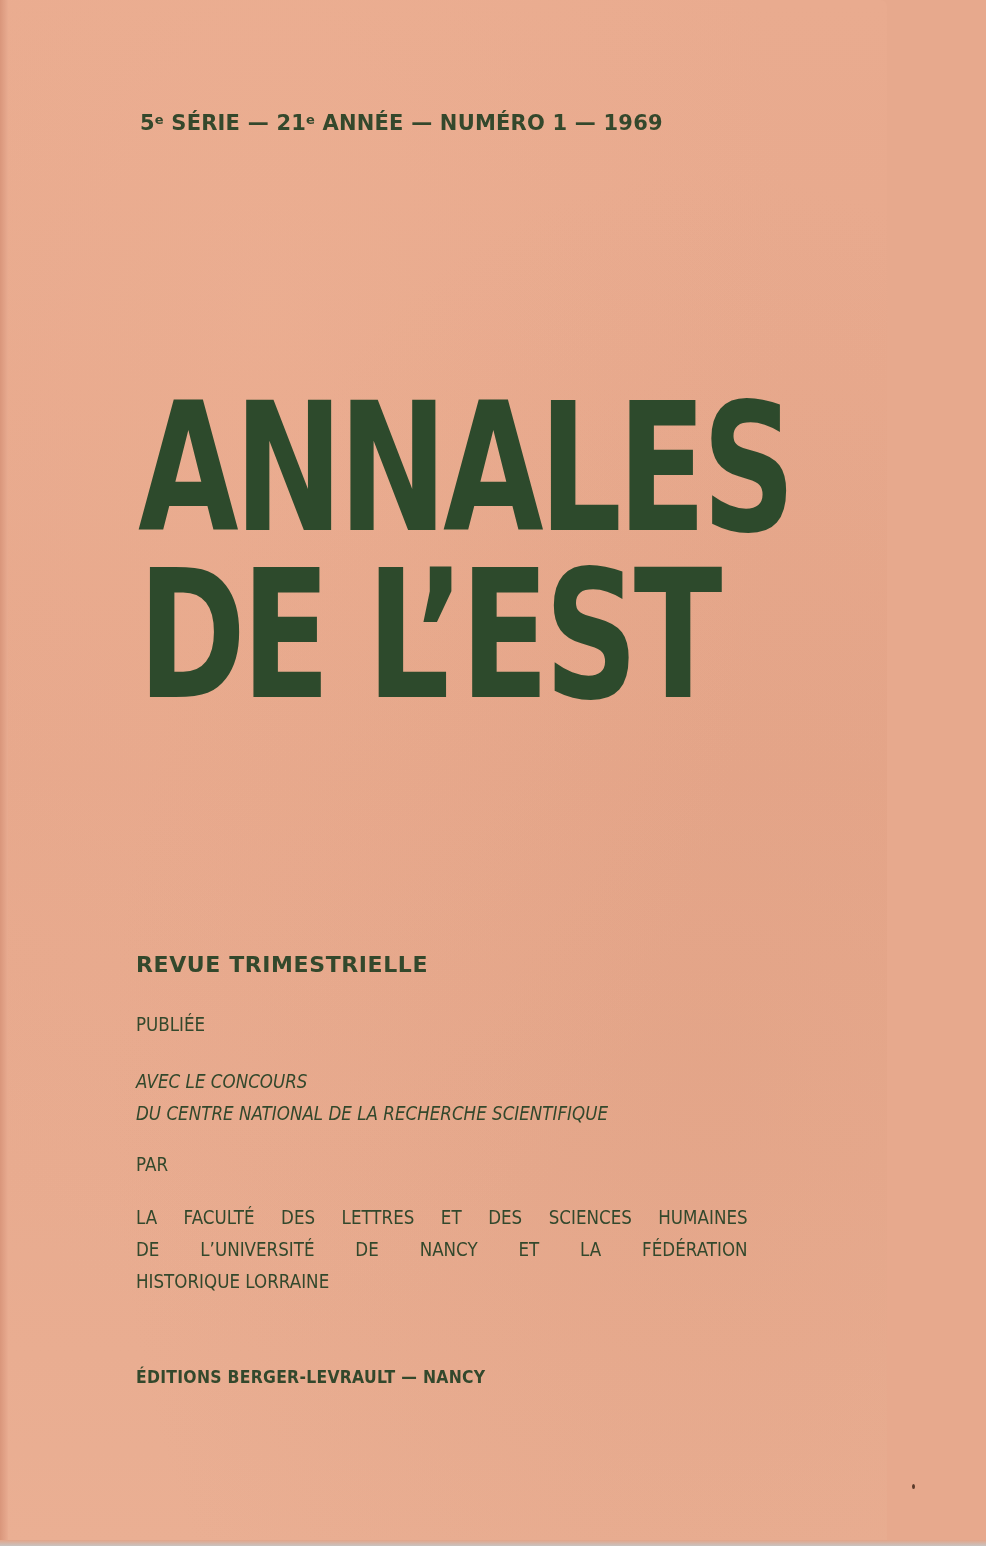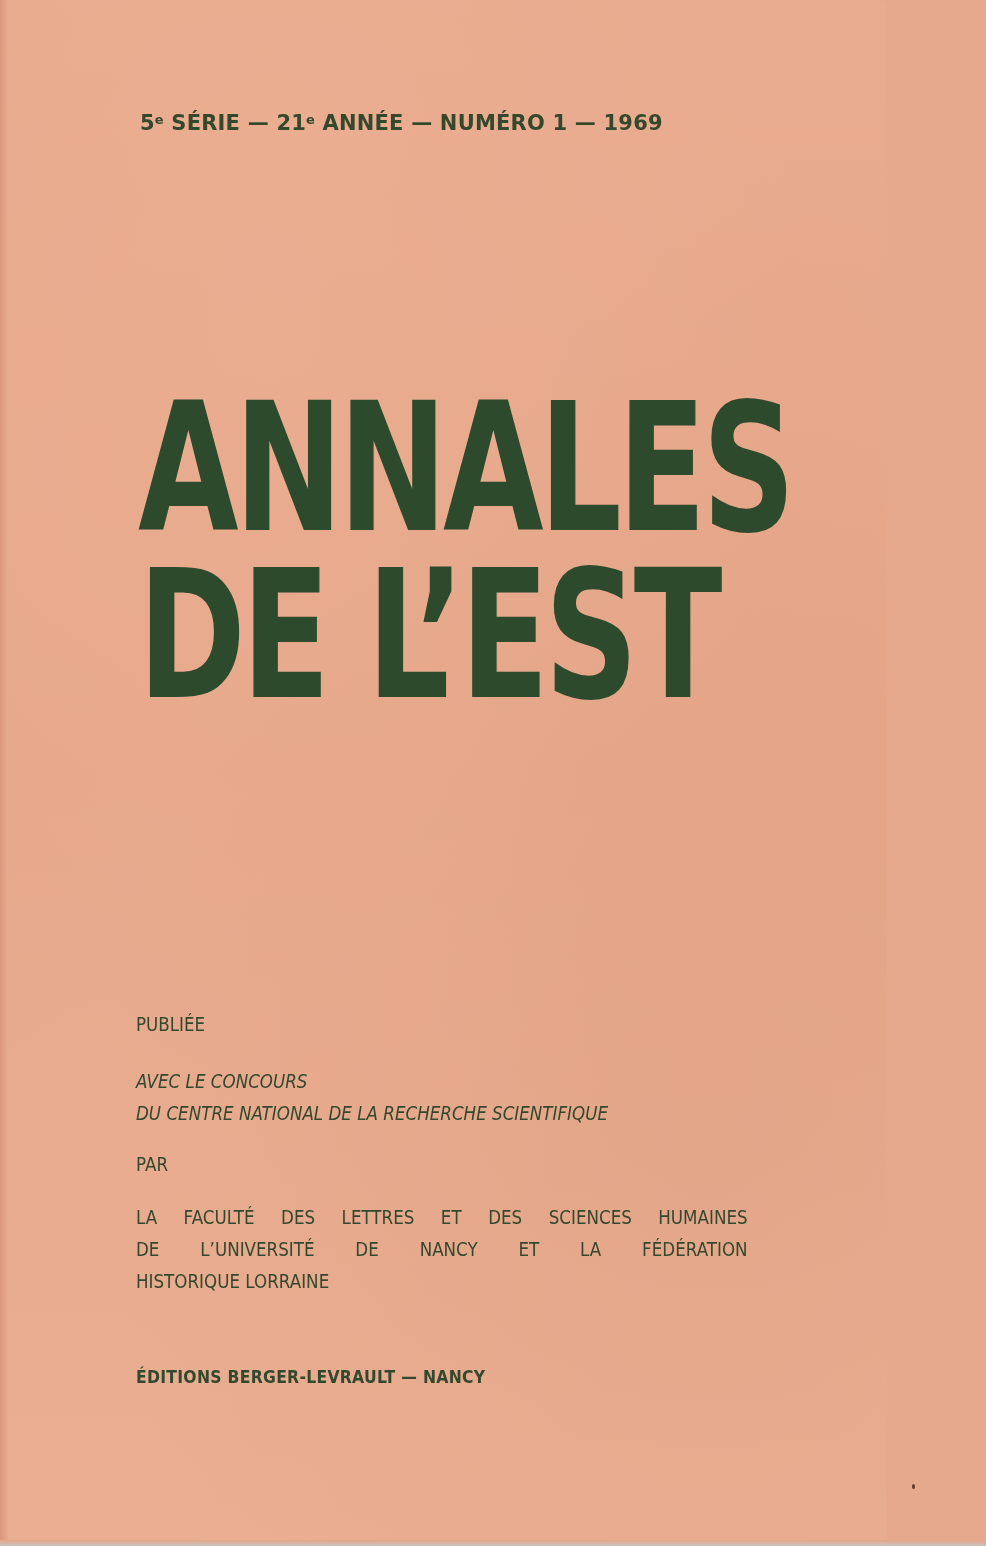--- a/index.html
+++ b/index.html
@@ -149,20 +149,21 @@
 <div class="cover">
   <div class="spine-edge"></div>
 
   <div class="series-line">
     <span>5</span><sup>e</sup><span> SÉRIE — </span><span>21</span><sup>e</sup><span> ANNÉE — NUMÉRO 1 — 1969</span>
   </div>
 
   <div class="title title-1">ANNALES</div>
   <div class="title title-2">DE L’EST</div>
 
+  <div class="block revue">REVUE TRIMESTRIELLE</div>
 
   <div class="block publiee">PUBLIÉE</div>
 
   <div class="block concours">
     <div>AVEC LE CONCOURS</div>
     <div>DU CENTRE NATIONAL DE LA RECHERCHE SCIENTIFIQUE</div>
   </div>
 
   <div class="block par">PAR</div>
 

